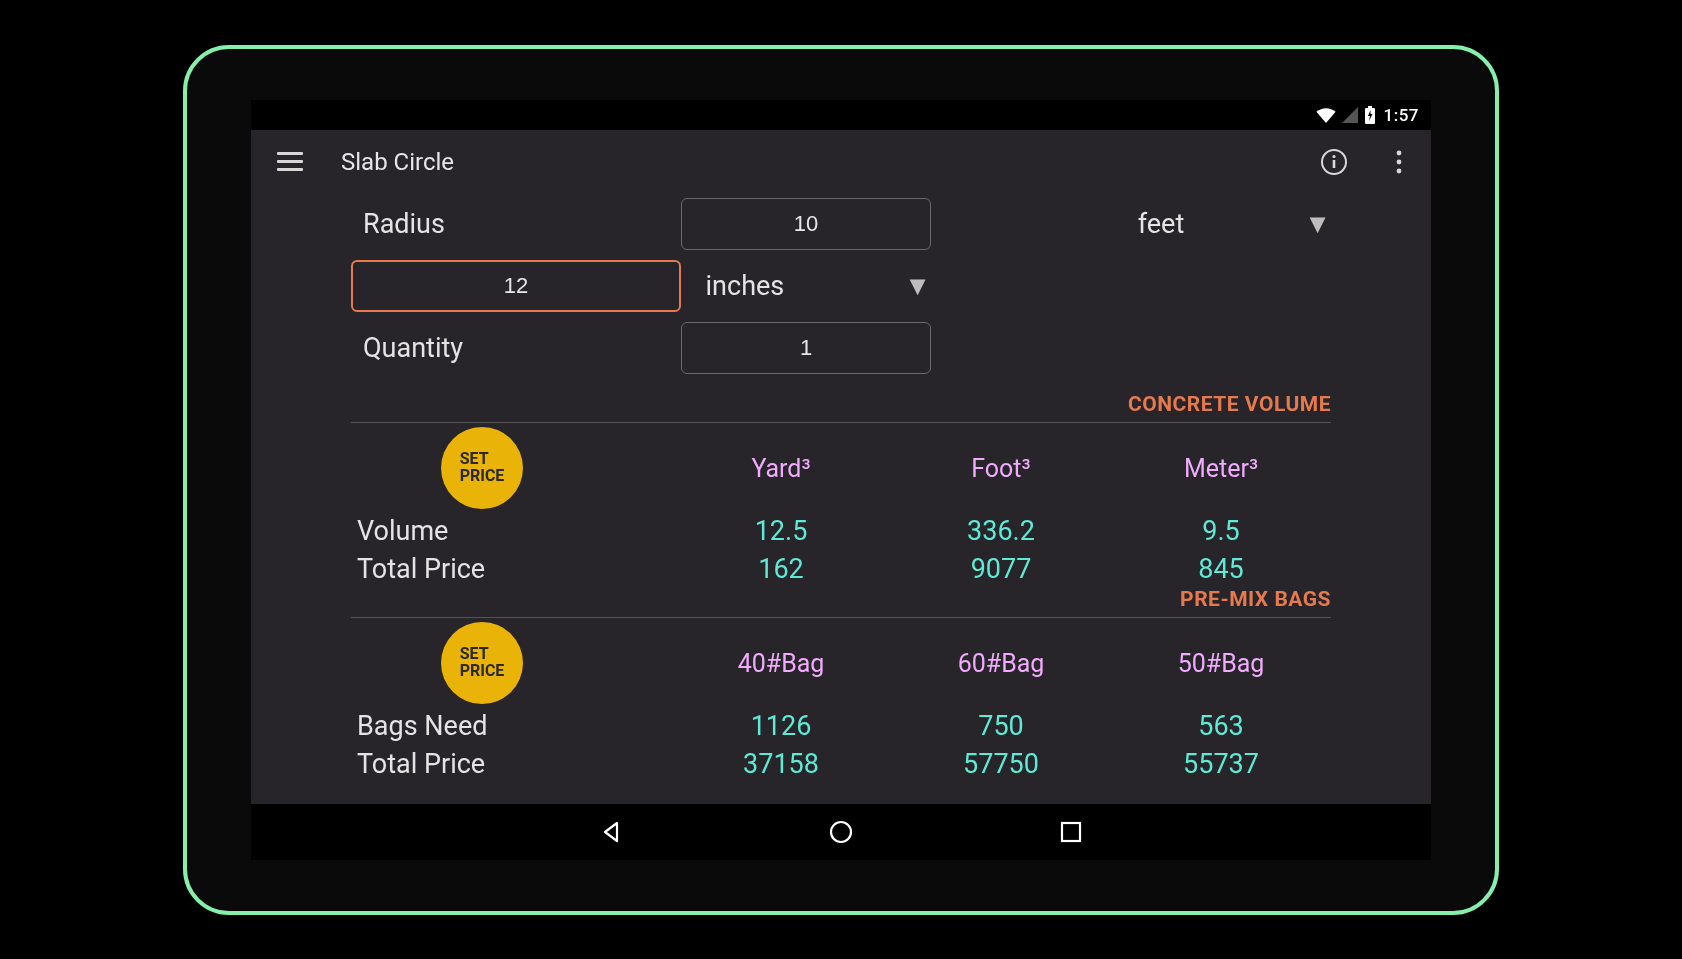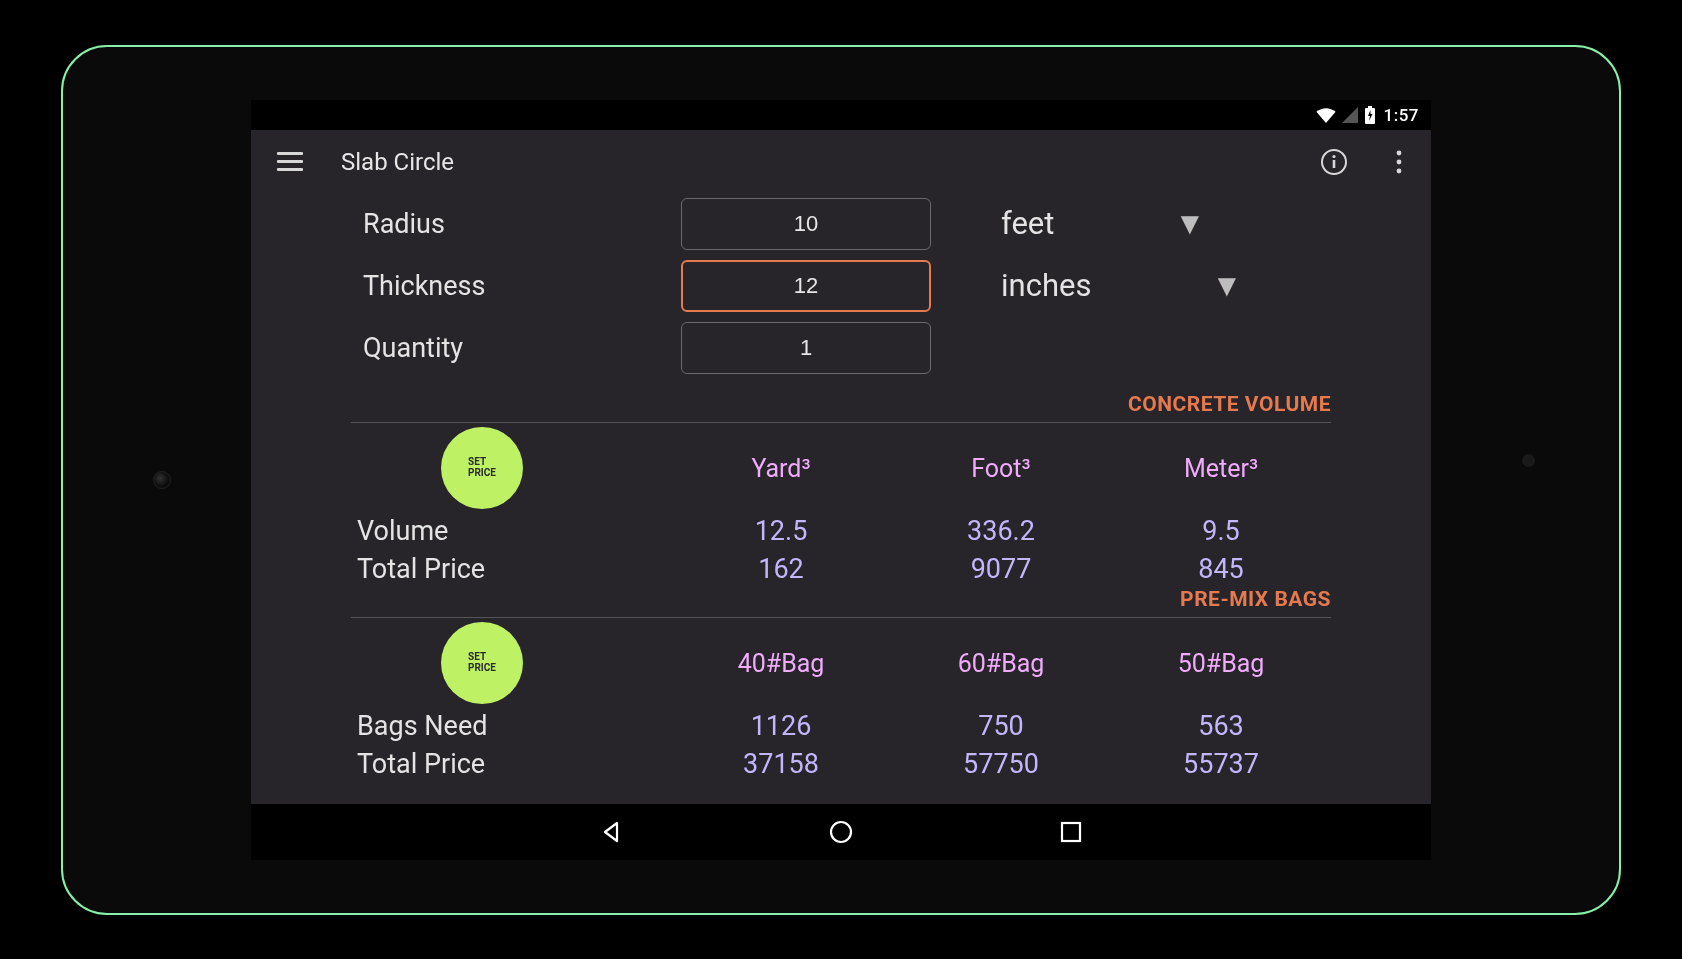--- a/index.html
+++ b/index.html
@@ -7,25 +7,25 @@
   background: #000;
   font-family: Roboto, -apple-system, "Segoe UI", sans-serif;
   width: 1682px;
   height: 959px;
   display: flex;
   align-items: center;
   justify-content: center;
   overflow: hidden;
 }
 .tablet-frame {
-  width: 1560px;
+  width: 1316px;
   height: 870px;
   background: #0a0a0a;
   border-radius: 46px;
-  border: 2px solid #86efac;
+  border: 4px solid #86efac;
   position: relative;
   display: flex;
   align-items: center;
   justify-content: center;
 }
 .tablet-camera {
   position: absolute;
   left: 90px;
   top: 50%;
   transform: translateY(-50%);
@@ -103,23 +103,23 @@
   background: transparent;
   color: #e6e6e6;
   font-size: 22px;
   text-align: center;
   outline: none;
 }
 .text-input.active { border-color: #e67a4f; border-width: 2px; }
 .unit-select {
   display: flex;
   align-items: center;
-  justify-content: flex-start;
+  justify-content: flex-end;
   gap: 120px;
-  font-size: 31px;
+  font-size: 27px;
   color: #e4e4e4;
   cursor: pointer;
   padding-left: 70px;
 }
 .unit-select .caret { color: #bdbdbd; }
 .section-title {
   text-align: right;
   color: #e67a4f;
   font-weight: 700;
   font-size: 21px;
@@ -133,32 +133,32 @@
 }
 
 .result-grid {
   display: grid;
   grid-template-columns: 320px 1fr 1fr 1fr;
   align-items: center;
   row-gap: 6px;
 }
 .result-head { font-size: 25px; color: #f0abfc; text-align: center; }
 .row-label { font-size: 27px; color: #e4e4e4; margin-left: 6px; }
-.cell { font-size: 27px; color: #c4b5fd; text-align: center; }
+.cell { font-size: 27px; color: #5eead4; text-align: center; }
 .set-price {
   width: 82px;
   height: 82px;
   border-radius: 50%;
-  background: #bef264;
+  background: #eab308;
   color: #2a2a2a;
   display: flex;
   flex-direction: column;
   align-items: center;
   justify-content: center;
-  font-size: 10px;
+  font-size: 16px;
   font-weight: 700;
   line-height: 1.05;
   margin-left: 90px;
   margin-top: -2px;
   cursor: pointer;
 }
 
 .nav-bar {
   height: 56px;
   background: #000;
@@ -224,21 +224,20 @@
       <div class="form-rows">
         <div class="form-row">
           <div class="form-label">Radius</div>
           <input class="text-input" value="10" style="">
           <div class="unit-select">
             <span>feet</span>
             <span class="caret">▼</span>
           </div>
         </div>
         <div class="form-row">
-          <div class="form-label">Thickness</div>
           <input class="text-input active" value="12" style="">
           <div class="unit-select">
             <span>inches</span>
             <span class="caret">▼</span>
           </div>
         </div>
         <div class="form-row">
           <div class="form-label">Quantity</div>
           <input class="text-input" value="1" style="">
           <div></div>

